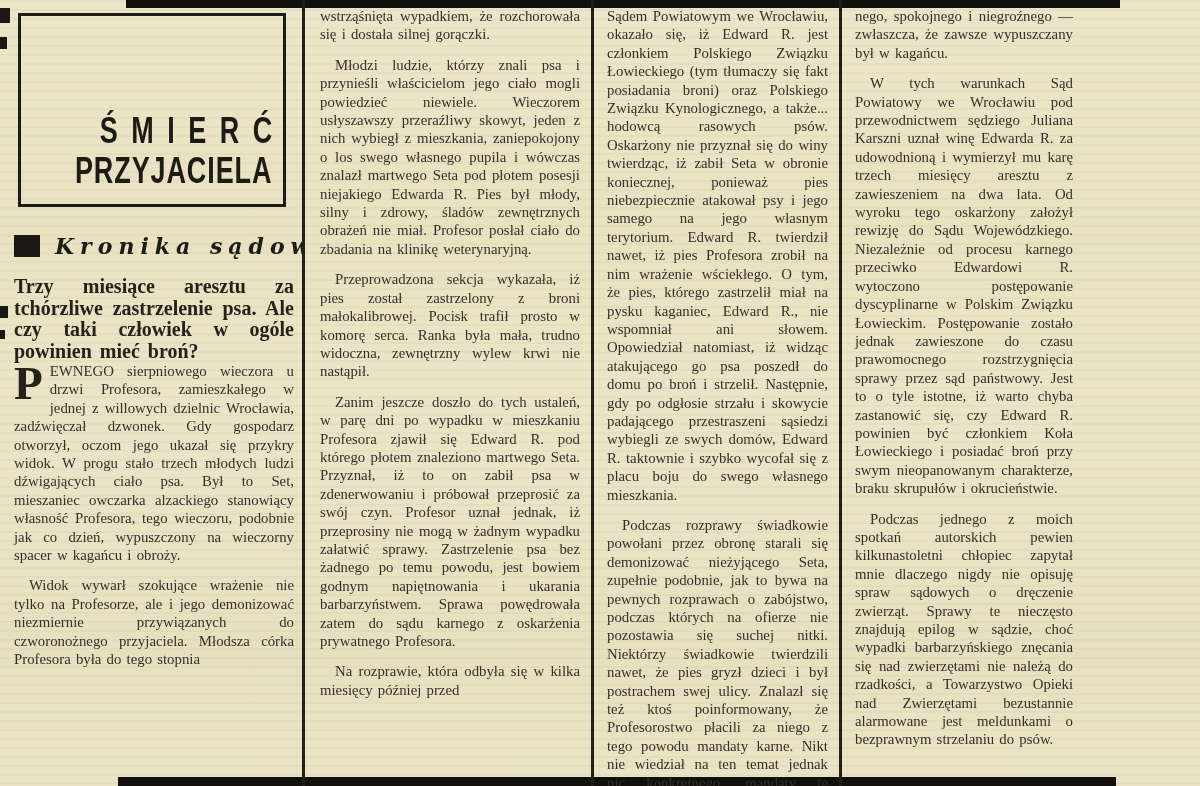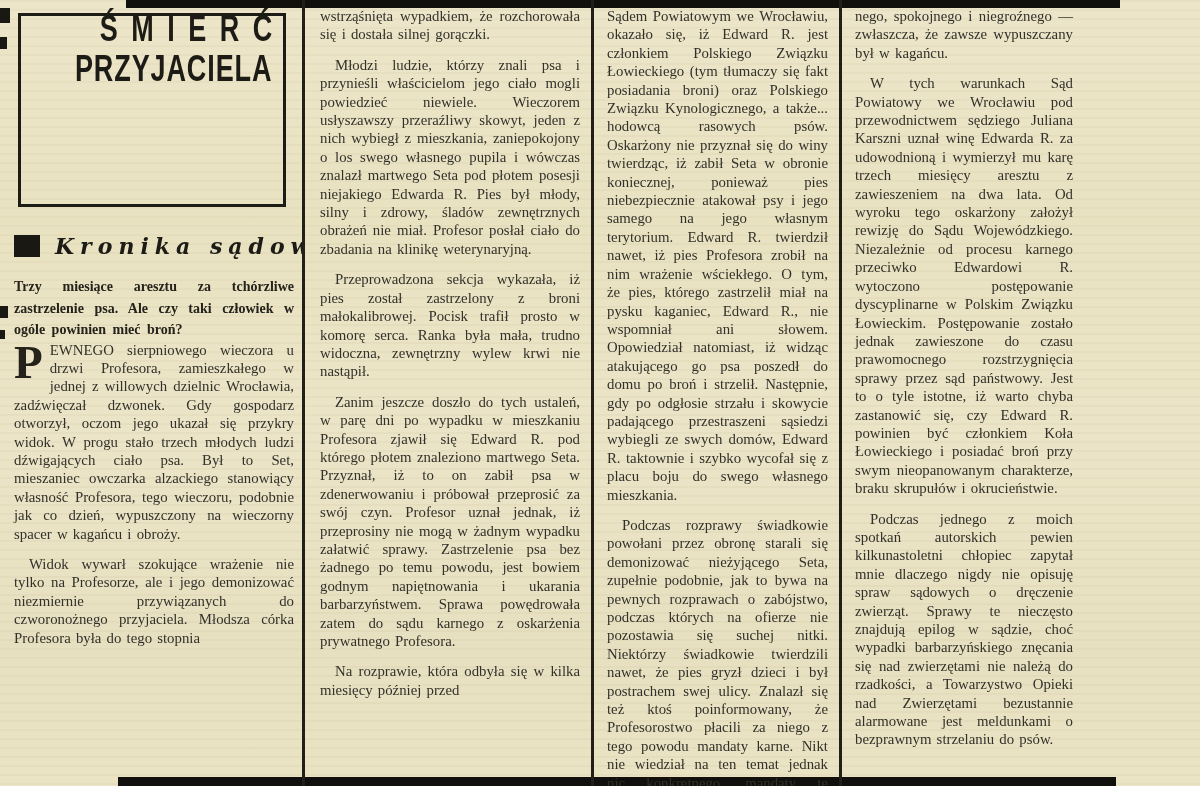--- a/index.html
+++ b/index.html
@@ -38,21 +38,21 @@
   .col-1{width:302px;padding:10px 8px 4px 14px;}
   .col-2{width:286px;padding:7px 11px 4px 15px;}
   .col-3{width:245px;padding:7px 11px 4px 13px;}
   .col-4{width:240px;padding:7px 9px 18px 13px;}
   .colrule{width:3px;height:786px;background:var(--rule);}
 
   
   .title-box{
     box-sizing:border-box;width:268px;height:194px;margin:3px 0 0 4px;
     border:3px solid var(--headline);
-    display:flex;flex-direction:column;justify-content:flex-start;align-items:flex-end;
+    display:flex;flex-direction:column;justify-content:flex-end;align-items:flex-end;
     padding:0 12px 16px 16px;
   }
   .title-line{
     display:block;color:var(--headline);
     font-family:"Liberation Sans", sans-serif;font-weight:700;font-size:30px;line-height:30px;
     transform:scaleX(0.9) scaleY(1.22);transform-origin:100% 80%;
     white-space:nowrap;
   }
   .title-line.l1{letter-spacing:15px;margin-right:-15px;margin-bottom:10px;}
   .title-line.l2{letter-spacing:1px;margin-right:-1px;}
@@ -67,21 +67,21 @@
   }
   .author-label{
     margin-left:11px;color:var(--headline);
     font-family:"Liberation Sans", sans-serif;font-weight:700;
     font-size:19px;letter-spacing:4px;white-space:nowrap;
     transform:scaleX(0.97) scaleY(1.15);transform-origin:0 50%;
   }
 
   .lead{
     margin:17px 0 0 0;color:#24221b;
-    font-weight:700;font-size:14px;line-height:21.5px;
+    font-weight:700;font-size:20px;line-height:21.5px;
     text-align:justify;word-spacing:3px;
   }
 
   
   .para{
     margin:0;font-size:14.8px;line-height:18.4px;text-align:justify;
     text-indent:15px;word-spacing:1.5px;hyphens:auto;
   }
   .para + .para{margin-top:12px;}
   .para.no-indent{text-indent:0;}

